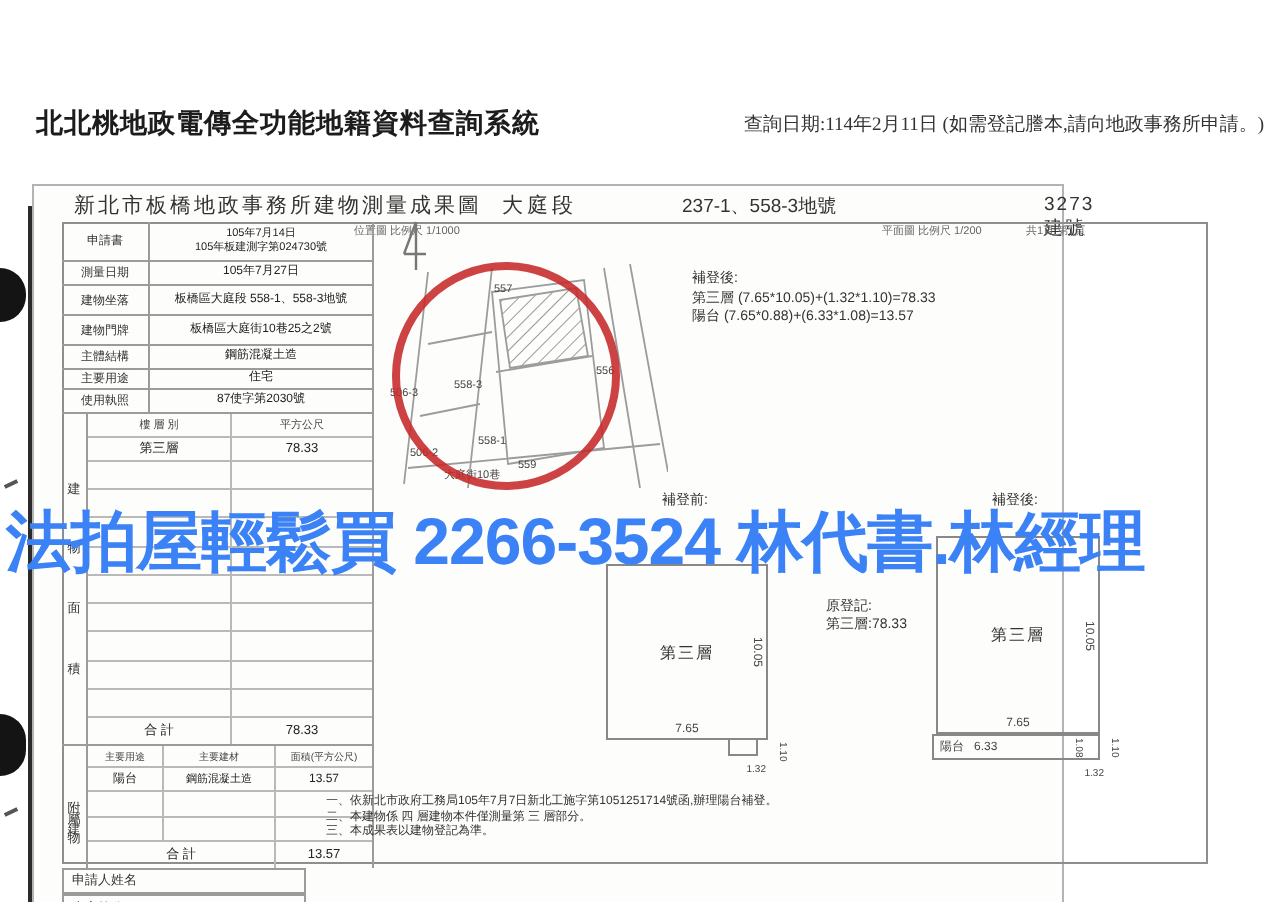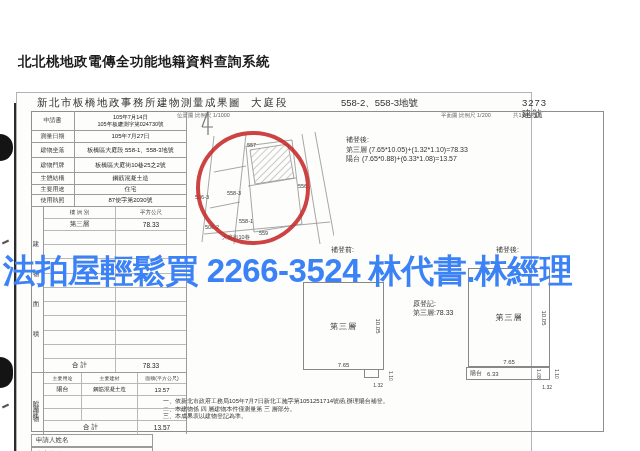--- a/index.html
+++ b/index.html
@@ -83,26 +83,27 @@
   .hole1{top:86px;height:27px;}
   .hole2{top:309px;height:31px;}
   .mark{position:absolute;left:2px;width:7px;height:2px;background:#555;z-index:4;transform:rotate(-25deg);}
 </style>
 </head>
 <body>
 
 <div class="page">
 
   <div class="sys-title">北北桃地政電傳全功能地籍資料查詢系統</div>
+  <div class="sys-date">查詢日期:114年2月11日 (如需登記謄本,請向地政事務所申請。)</div>
 
   <div class="scan">
 
     <div class="doc-title">新北市板橋地政事務所建物測量成果圖</div>
     <div class="doc-sec">大庭段</div>
-    <div class="doc-parcel">558-2、558-3地號</div>
+    <div class="doc-parcel">237-1、558-3地號</div>
     <div class="doc-bno">3273 建號</div>
 
     <div class="tiny" style="left:160px;top:19px;">位置圖 比例尺 1/1000</div>
     <div class="tiny" style="left:424px;top:19px;">平面圖 比例尺 1/200</div>
     <div class="tiny" style="left:496px;top:19px;">共1頁 第1頁</div>
 
     <div class="inner-box"></div>
 
     <div class="lform">
       <div class="frow" style="height:20px;">

